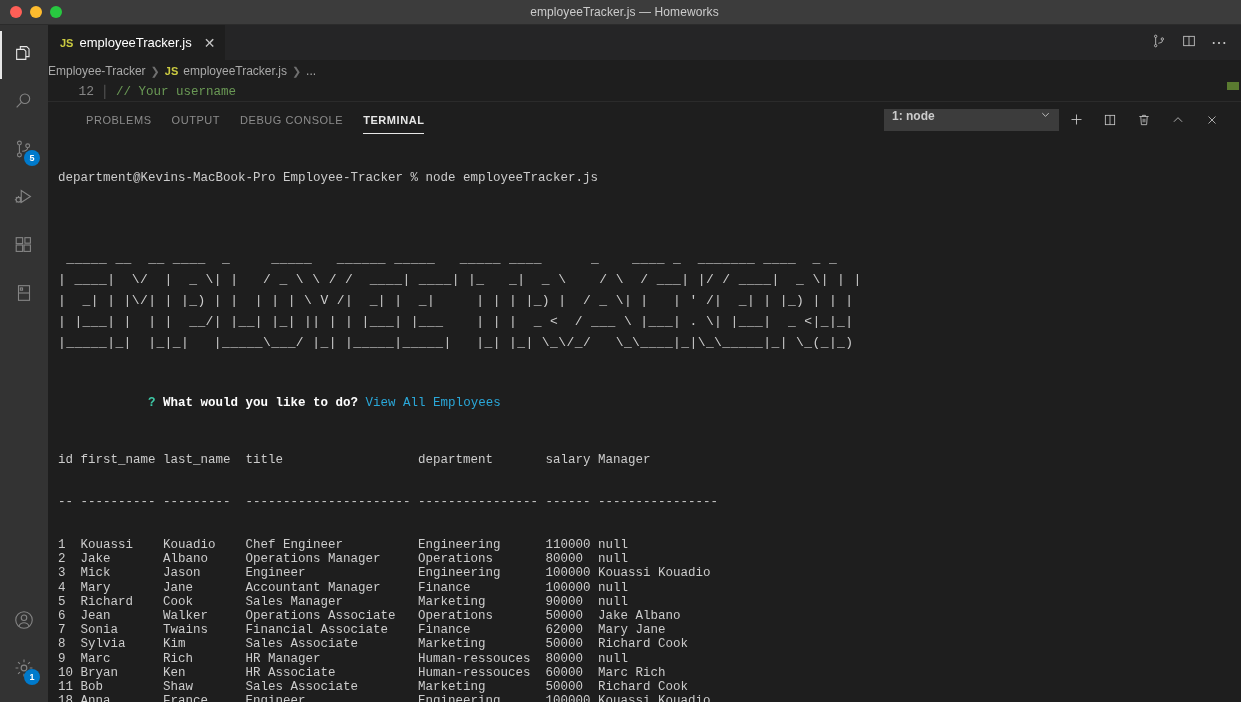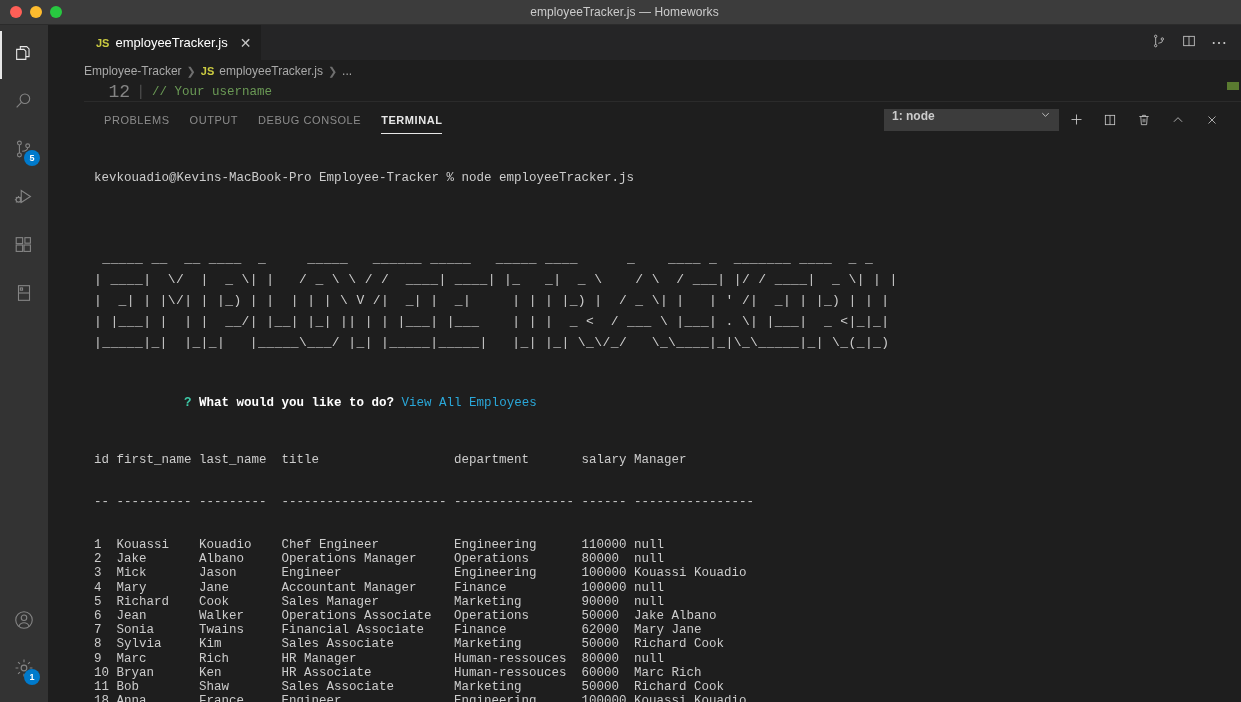--- a/index.html
+++ b/index.html
@@ -46,21 +46,21 @@
     content: ""; position: absolute; left: 0; top: 0; bottom: 0; width: 2px; background: #e7e7e7;
   }
   .ab-badge {
     position: absolute; right: 8px; bottom: 9px;
     min-width: 16px; height: 16px; border-radius: 8px;
     background: #007acc; color: #fff; font-size: 9px; font-weight: bold;
     display: flex; align-items: center; justify-content: center; padding: 0 4px;
     font-family: "Liberation Sans", sans-serif;
   }
 
-  .main { flex: 1; display: flex; flex-direction: column; min-width: 0; background: #1e1e1e; margin-left: 36px; }
+  .main { flex: 1; display: flex; flex-direction: column; min-width: 0; background: #1e1e1e; }
 
   
   .tabsrow { height: 35px; min-height: 35px; background: #252526; display: flex; align-items: stretch; position: relative; }
   .tab {
     display: flex; align-items: center; gap: 6px; padding: 0 10px 0 12px;
     background: #1e1e1e; color: #ffffff; font-size: 13px;
     border-right: 1px solid #252526; position: relative;
   }
   .tab::after { content: ""; position: absolute; left: 0; right: 0; top: 0; height: 1px; background: #1e1e1e; }
   .js-badge { color: #cbcb41; font-size: 11px; font-weight: bold; font-family: "Liberation Sans", sans-serif; }
@@ -73,30 +73,30 @@
     display: flex; align-items: center; gap: 5px; 
     font-size: 12px; color: #a9a9a9;
   }
   .bc-sep { color: #6f6f6f; font-size: 11px; }
 
   
   .editor-sliver {
     height: 19px; min-height: 19px; background: #1e1e1e; position: relative;
     font-family: "Liberation Mono", monospace; font-size: 12.5px; display: flex; align-items: center;
   }
-  .linenum { width: 46px; text-align: right; color: #858585; font-size: 18px; }
+  .linenum { width: 46px; text-align: right; color: #858585; font-size: 13px; }
   .fold { width: 22px; text-align: center; color: #606060; }
   .code-comment { color: #6a9955; }
   .minimap-mark { position: absolute; right: 2px; top: 0px; width: 12px; height: 8px; background: #5a7a30; }
 
   
   .panel { flex: 1; display: flex; flex-direction: column; background: #1e1e1e; min-height: 0; border-top: 1px solid #2b2b2b; }
   .panel-header {
     height: 35px; min-height: 35px; display: flex; align-items: center;
-    padding: 0 12px 0 10px; background: #1e1e1e;
+    padding: 0 12px 0 28px; background: #1e1e1e;
   }
   .panel-tabs { display: flex; align-items: stretch; height: 35px; gap: 0; }
   .ptab {
     display: flex; align-items: center; padding: 0 10px; font-size: 11px;
     letter-spacing: .55px; color: #8c8c8c; text-transform: uppercase; position: relative;
   }
   .ptab.active { color: #e7e7e7; font-weight: bold; }
   .ptab.active::after {
     content: ""; position: absolute; left: 10px; right: 10px; bottom: 3px; height: 1px; background: #e7e7e7;
   }
@@ -313,21 +313,21 @@
             </div>
             <div class="panel-icon">
               <svg width="14" height="14" viewBox="0 0 24 24" fill="none" stroke="currentColor" stroke-width="1.4">
                   <path d="M6 6l12 12M18 6L6 18"></path>
                 </svg>
             </div>
           </div>
         </div>
 
         <div class="terminal">
-          <div class="t-line">kevkouadio@Kevins-MacBook-Pro Employee-Tracker % node employeeTracker.js</div>
+          <div class="t-line">department@Kevins-MacBook-Pro Employee-Tracker % node employeeTracker.js</div>
           <div class="spacer-h"></div>
           <div class="ascii"> _____ __  __ ____  _     _____   ______ _____   _____ ____      _    ____ _  _______ ____  _ _ 
 | ____|  \/  |  _ \| |   / _ \ \ / /  ____| ____| |_   _|  _ \    / \  / ___| |/ / ____|  _ \| | |
 |  _| | |\/| | |_) | |  | | | \ V /|  _| |  _|     | | | |_) |  / _ \| |   | ' /|  _| | |_) | | |
 | |___| |  | |  __/| |__| |_| || | | |___| |___    | | |  _ &lt;  / ___ \ |___| . \| |___|  _ &lt;|_|_|
 |_____|_|  |_|_|   |_____\___/ |_| |_____|_____|   |_| |_| \_\/_/   \_\____|_|\_\_____|_| \_(_|_)</div>
           <div class="t-line">
             <span class="q-mark">?</span><span> </span><span class="q-text">What would you like to do?</span><span> </span><span class="answer">View All Employees</span>
           </div>
           <div class="t-line">id first_name last_name  title                  department       salary Manager</div>

